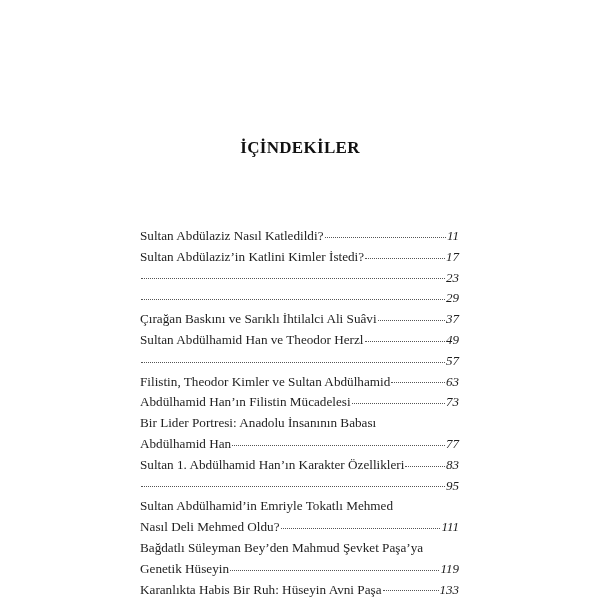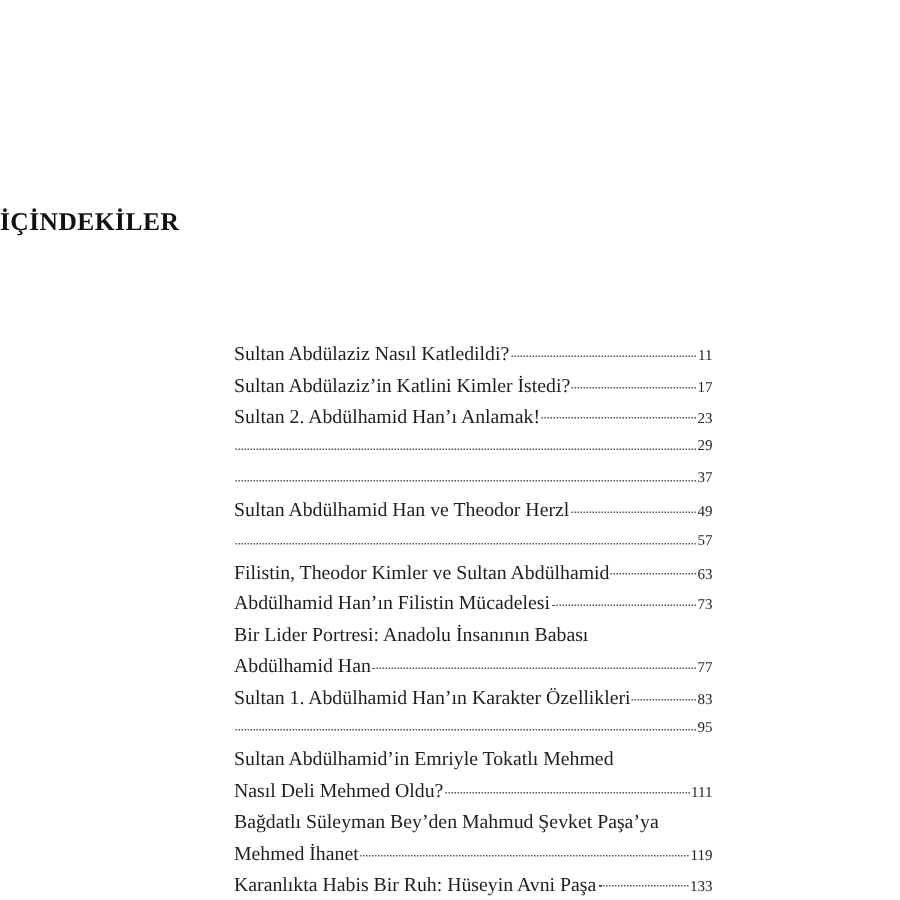--- a/index.html
+++ b/index.html
@@ -1,63 +1,63 @@
 <!DOCTYPE html>
 <html><head>
 <meta charset="utf-8">
 <style>
   html, body { margin: 0; padding: 0; }
   body {
     width: 600px; height: 600px; background: #ffffff; position: relative; overflow: hidden;
     font-family: "Liberation Serif", "DejaVu Serif", serif; color: #1e1e1e;
   }
   .title {
-    position: absolute; top: 138px; left: 0; width: 600px; text-align: left;
+    position: absolute; top: 138px; left: 0; width: 600px; text-align: center;
     font-size: 17px; font-weight: bold; letter-spacing: 0.3px; color: #111;
   }
   .toc {
-    position: absolute; top: 226px; left: 156px; width: 319px;
+    position: absolute; top: 226px; left: 140px; width: 319px;
   }
   .row {
     display: flex; align-items: baseline; height: 20.8px; line-height: 20.8px;
     font-size: 13.2px; white-space: nowrap;
   }
   .row .label { flex: 0 0 auto; }
   .row .dots {
     flex: 1 1 auto; margin: 0 1px 0 1px; overflow: hidden; position: relative; top: -3px;
     border-bottom: 1px dotted #555; height: 1px; align-self: flex-end; margin-bottom: 6px;
   }
-  .row .page { flex: 0 0 auto; font-size: 10px; }
+  .row .page { flex: 0 0 auto; font-size: 13px; font-style: italic; }
 </style>
 </head>
 <body>
 
 <div class="title">İÇİNDEKİLER</div>
 
 <div class="toc">
   <div class="row">
       <span class="label">Sultan Abdülaziz Nasıl Katledildi?</span>
       <span class="dots"></span>
       <span class="page">11</span>
     </div>
   <div class="row">
       <span class="label">Sultan Abdülaziz’in Katlini Kimler İstedi?</span>
       <span class="dots"></span>
       <span class="page">17</span>
     </div>
   <div class="row">
-      <span class="label">Sultan 2. Abdülhamid Han’ı Anlamak!</span>
       <span class="dots"></span>
       <span class="page">23</span>
     </div>
   <div class="row">
       <span class="dots"></span>
       <span class="page">29</span>
     </div>
   <div class="row">
+      <span class="label">Çırağan Baskını ve Sarıklı İhtilalci Ali Suâvi</span>
       <span class="dots"></span>
       <span class="page">37</span>
     </div>
   <div class="row">
       <span class="label">Sultan Abdülhamid Han ve Theodor Herzl</span>
       <span class="dots"></span>
       <span class="page">49</span>
     </div>
   <div class="row">
       <span class="dots"></span>
@@ -95,21 +95,21 @@
     </div>
   <div class="row">
       <span class="label">Nasıl Deli Mehmed Oldu?</span>
       <span class="dots"></span>
       <span class="page">111</span>
     </div>
   <div class="row">
       <span class="label">Bağdatlı Süleyman Bey’den Mahmud Şevket Paşa’ya</span>
     </div>
   <div class="row">
-      <span class="label">Mehmed İhanet</span>
+      <span class="label">Genetik Hüseyin</span>
       <span class="dots"></span>
       <span class="page">119</span>
     </div>
   <div class="row">
       <span class="label">Karanlıkta Habis Bir Ruh: Hüseyin Avni Paşa</span>
       <span class="dots"></span>
       <span class="page">133</span>
     </div>
 </div>
 

